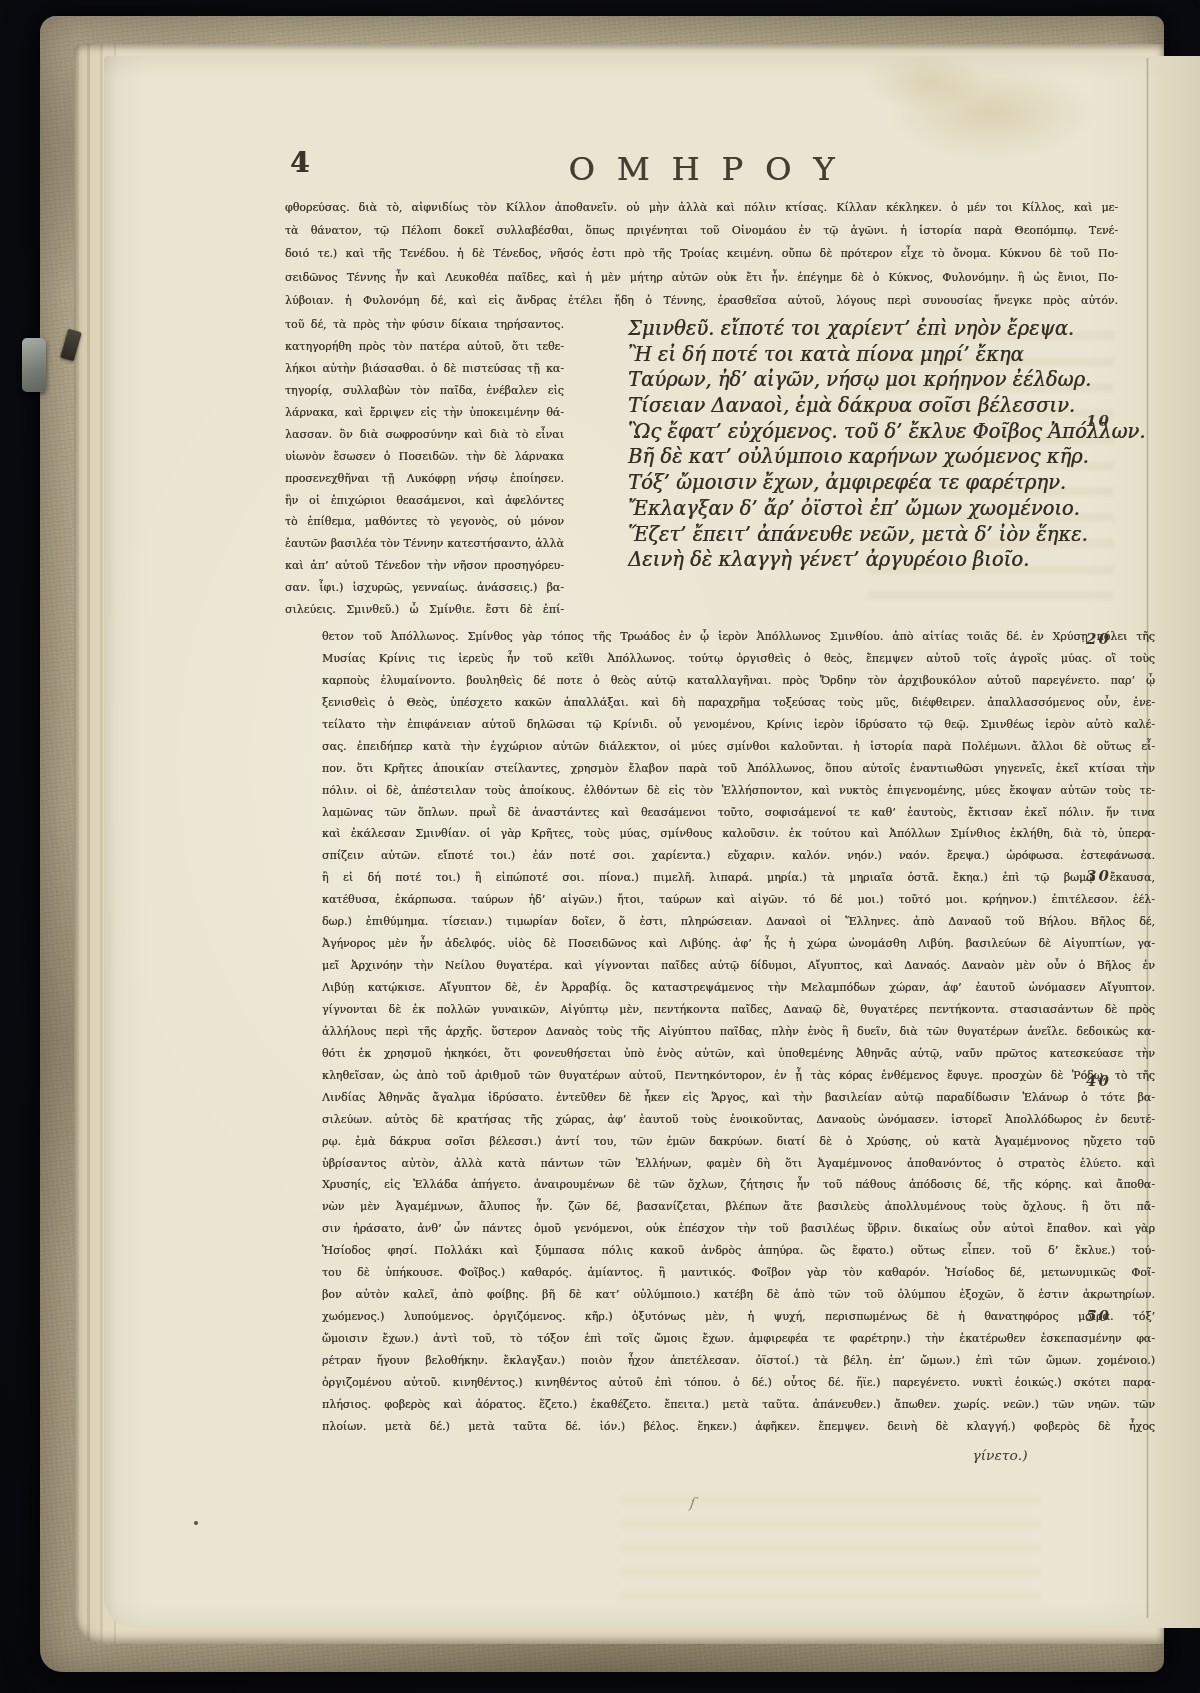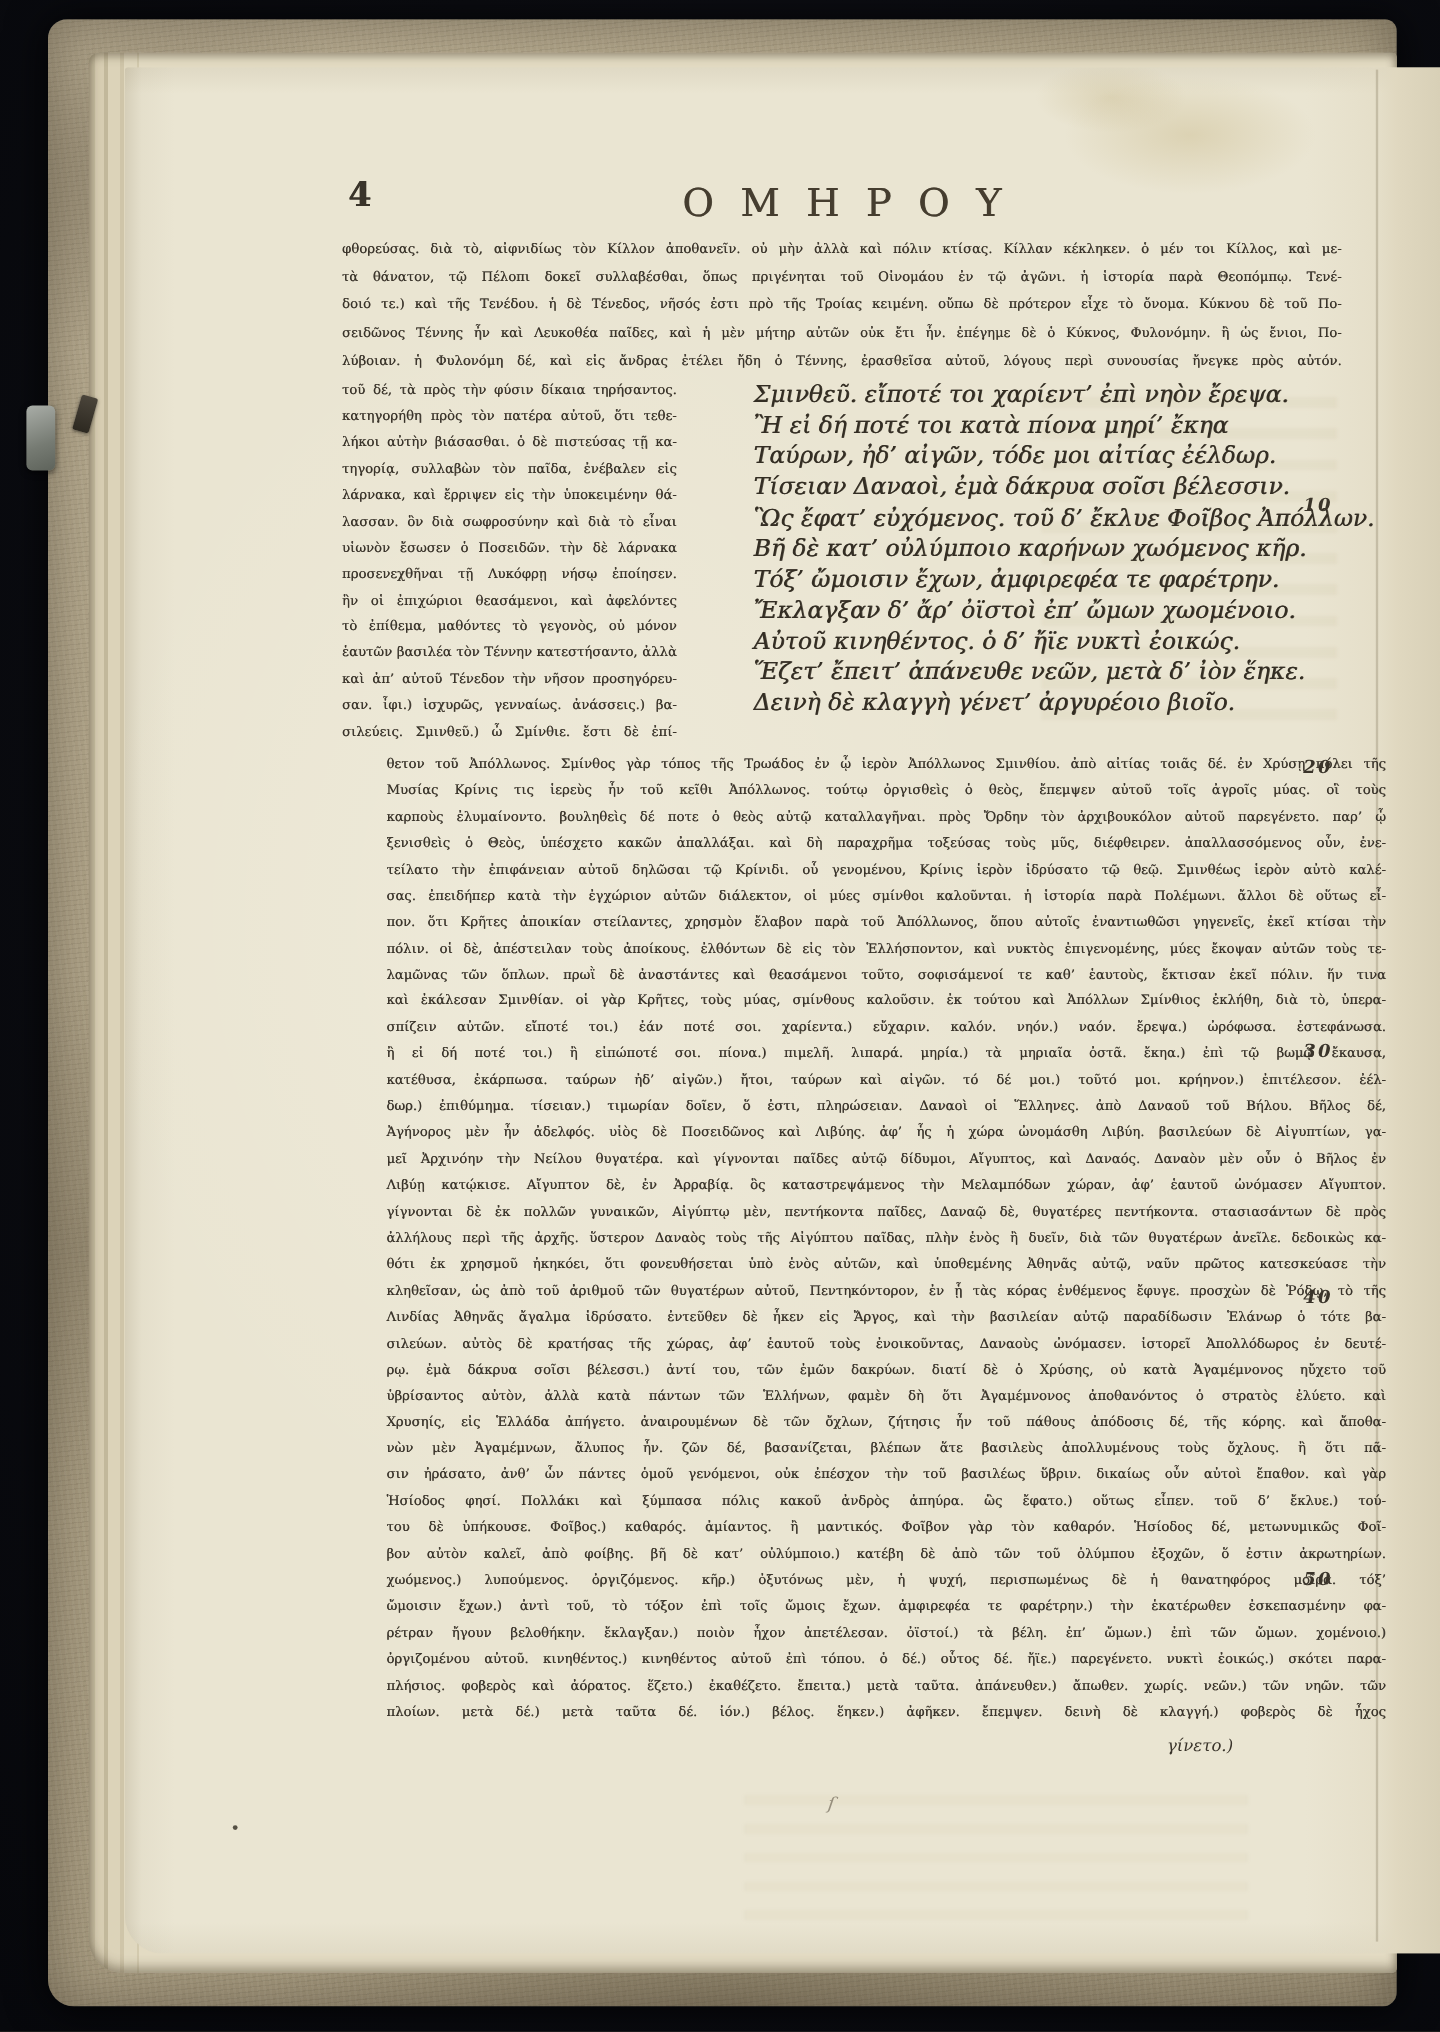--- a/index.html
+++ b/index.html
@@ -132,27 +132,26 @@
       <div class="tline">τὸ ἐπίθεμα, μαθόντες τὸ γεγονὸς, οὐ μόνον</div>
       <div class="tline">ἑαυτῶν βασιλέα τὸν Τέννην κατεστήσαντο, ἀλλὰ</div>
       <div class="tline">καὶ ἀπ’ αὐτοῦ Τένεδον τὴν νῆσον προσηγόρευ-</div>
       <div class="tline">σαν. ἶφι.) ἰσχυρῶς, γενναίως. ἀνάσσεις.) βα-</div>
       <div class="tline">σιλεύεις. Σμινθεῦ.) ὦ Σμίνθιε. ἔστι δὲ ἐπί-</div>
     </div>
 
   <div class="verses">
       <div class="vline">Σμινθεῦ. εἴποτέ τοι χαρίεντ’ ἐπὶ νηὸν ἔρεψα.</div>
       <div class="vline">Ἢ εἰ δή ποτέ τοι κατὰ πίονα μηρί’ ἔκηα</div>
-      <div class="vline">Ταύρων, ἠδ’ αἰγῶν, τόδε μοι αἰτίας ἐέλδωρ.</div>
+      <div class="vline">Ταύρων, ἠδ’ αἰγῶν, νήσῳ μοι κρήηνον ἐέλδωρ.</div>
       <div class="vline">Τίσειαν Δαναοὶ, ἐμὰ δάκρυα σοῖσι βέλεσσιν.</div>
       <div class="vline">Ὣς ἔφατ’ εὐχόμενος. τοῦ δ’ ἔκλυε Φοῖβος Ἀπόλλων.</div>
       <div class="vline">Βῆ δὲ κατ’ οὐλύμποιο καρήνων χωόμενος κῆρ.</div>
       <div class="vline">Τόξ’ ὤμοισιν ἔχων, ἀμφιρεφέα τε φαρέτρην.</div>
       <div class="vline">Ἔκλαγξαν δ’ ἄρ’ ὀϊστοὶ ἐπ’ ὤμων χωομένοιο.</div>
-      <div class="vline">Αὐτοῦ κινηθέντος. ὁ δ’ ἤϊε νυκτὶ ἐοικώς.</div>
       <div class="vline">Ἕζετ’ ἔπειτ’ ἀπάνευθε νεῶν, μετὰ δ’ ἰὸν ἕηκε.</div>
       <div class="vline">Δεινὴ δὲ κλαγγὴ γένετ’ ἀργυρέοιο βιοῖο.</div>
     </div>
 
   <div class="bodytext scholia">
       <div class="tline">θετον τοῦ Ἀπόλλωνος. Σμίνθος γὰρ τόπος τῆς Τρωάδος ἐν ᾧ ἱερὸν Ἀπόλλωνος Σμινθίου. ἀπὸ αἰτίας τοιᾶς δέ. ἐν Χρύσῃ πόλει τῆς</div>
       <div class="tline">Μυσίας Κρίνις τις ἱερεὺς ἦν τοῦ κεῖθι Ἀπόλλωνος. τούτῳ ὀργισθεὶς ὁ θεὸς, ἔπεμψεν αὐτοῦ τοῖς ἀγροῖς μύας. οἳ τοὺς</div>
       <div class="tline">καρποὺς ἐλυμαίνοντο. βουληθεὶς δέ ποτε ὁ θεὸς αὐτῷ καταλλαγῆναι. πρὸς Ὄρδην τὸν ἀρχιβουκόλον αὐτοῦ παρεγένετο. παρ’ ᾧ</div>
       <div class="tline">ξενισθεὶς ὁ Θεὸς, ὑπέσχετο κακῶν ἀπαλλάξαι. καὶ δὴ παραχρῆμα τοξεύσας τοὺς μῦς, διέφθειρεν. ἀπαλλασσόμενος οὖν, ἐνε-</div>
       <div class="tline">τείλατο τὴν ἐπιφάνειαν αὐτοῦ δηλῶσαι τῷ Κρίνιδι. οὗ γενομένου, Κρίνις ἱερὸν ἱδρύσατο τῷ θεῷ. Σμινθέως ἱερὸν αὐτὸ καλέ-</div>

